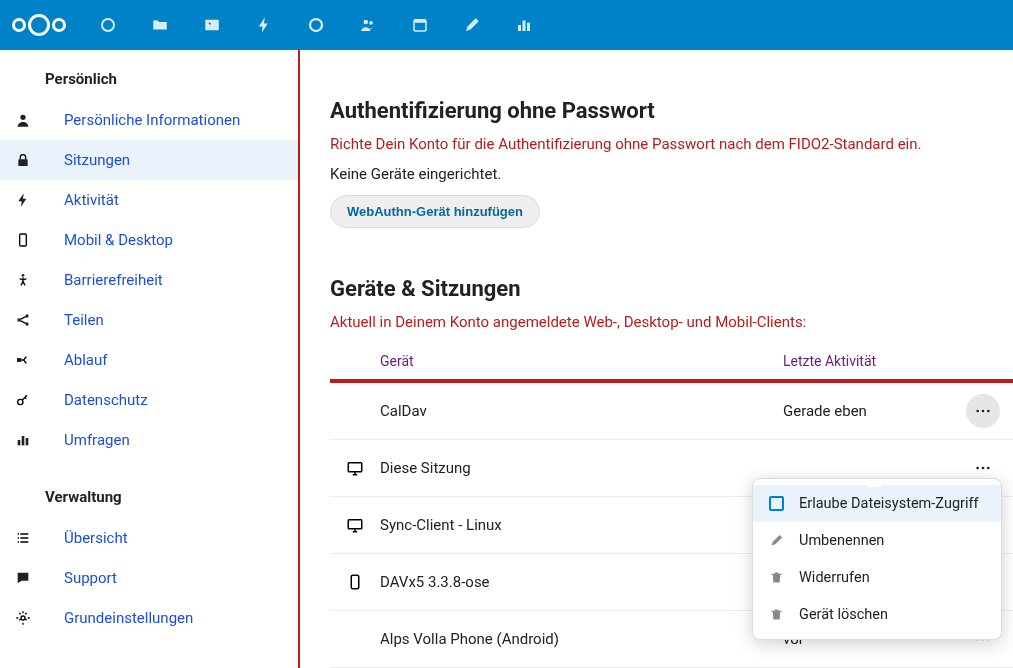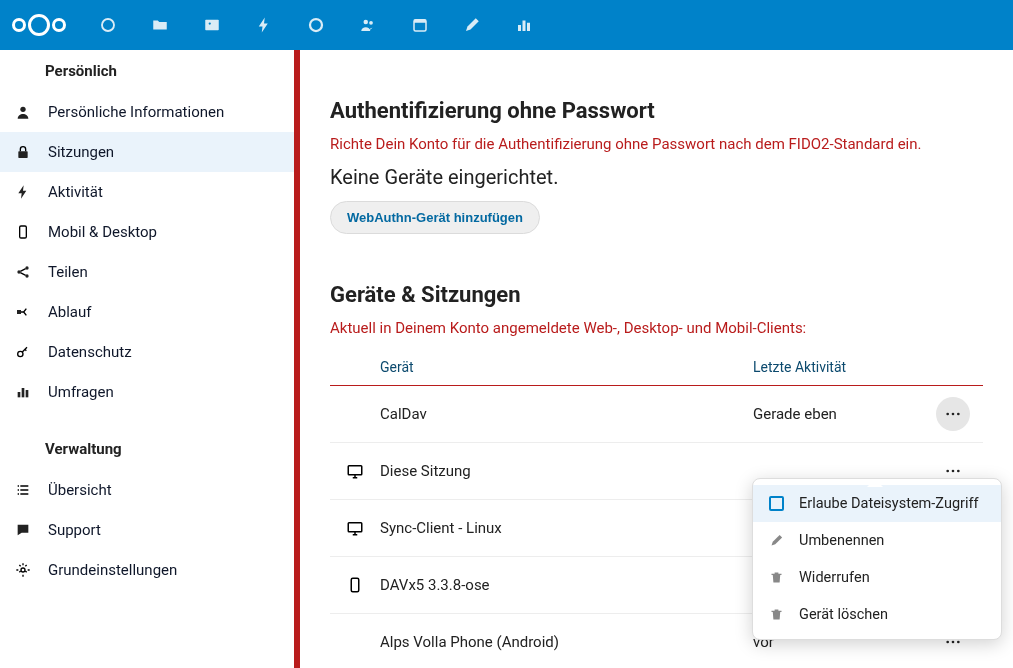--- a/index.html
+++ b/index.html
@@ -4,34 +4,34 @@
 <style>
 *{box-sizing:border-box;margin:0;padding:0}
 body{font-family:-apple-system,BlinkMacSystemFont,"Segoe UI",Roboto,sans-serif;font-size:15px;color:#222;background:#fff;width:1013px;height:668px;overflow:hidden;position:relative}
 .topbar{height:50px;background:#0082c9;display:flex;align-items:center;padding:0 12px;gap:8px}
 .logo{display:flex;align-items:center;gap:2px;margin-right:12px}
 .logo span{display:inline-block;border:3px solid #fff;border-radius:50%}
 .logo .sm{width:14px;height:14px}
 .logo .lg{width:22px;height:22px}
 .nav-icon{width:44px;height:44px;display:flex;align-items:center;justify-content:center;color:#fff;cursor:pointer}
 .nav-icon svg{width:18px;height:18px;fill:#fff;opacity:.85}
-.side{position:absolute;top:50px;left:0;width:300px;bottom:0;background:#fff;border-right:6px solid #b91c1c;overflow:hidden;}
+.side{position:absolute;top:50px;left:0;width:300px;bottom:0;background:#fff;border-right:2px solid #b91c1c;overflow:hidden;padding-top:8px}
 .side .group-title{font-weight:700;padding:12px 12px 12px 45px;font-size:15px}
-.side .item{display:flex;align-items:center;gap:16px;padding:11px 12px 11px 14px;cursor:pointer;color:#0f172a}
+.side .item{display:flex;align-items:center;gap:32px;padding:11px 12px 11px 14px;cursor:pointer;color:#1d4ed8}
 .side .item.active{background:#eaf3fb}
 .side .item .ic{width:18px;display:flex;justify-content:center;color:#222}
 .side .item svg{width:16px;height:16px;fill:#222}
 .main{position:absolute;top:50px;left:300px;right:0;bottom:0;overflow:hidden;padding:0 0 0 30px}
-.sect{margin-top:48px;padding-right:30px}
+.sect{margin-top:48px;}
 h2{font-size:22px;font-weight:700;margin-bottom:12px}
 .desc{color:#b91c1c;margin-bottom:12px;font-size:15px}
-.sub{font-size:20px;margin-bottom:12px}
+.sub{font-size:15px;margin-bottom:12px}
 .pillbtn{background:#efefef;border:1px solid #dbdbdb;border-radius:18px;padding:8px 16px;font-weight:700;font-size:13px;cursor:pointer;color:#0369a1}
 .table{width:100%;margin-top:8px}
-.thead{display:flex;border-bottom:1px solid #b91c1c;padding:10px 0;color:#0c4a6e;font-size:14px}
+.thead{display:flex;border-bottom:4px solid #b91c1c;padding:10px 0;color:#701a75;font-size:14px}
 .row{display:flex;align-items:center;border-bottom:1px solid #ededed;padding:11px 0;font-size:15px}
 .c-icon{width:50px;display:flex;justify-content:center}
 .c-icon svg{width:18px;height:18px;fill:#222}
 .c-dev{flex:1}
 .c-act{width:170px;padding-right:12px}
 .c-menu{width:60px;display:flex;justify-content:center}
 .dotbtn{width:34px;height:34px;border-radius:50%;display:flex;align-items:center;justify-content:center;cursor:pointer}
 .dotbtn.active{background:#e6e6e6}
 .dotbtn svg{width:18px;height:4px;fill:#222}
 .popover{position:absolute;top:478px;left:752px;width:250px;background:#fff;border:1px solid #ddd;border-radius:8px;box-shadow:0 4px 18px rgba(0,0,0,.18);padding:6px 0;z-index:10}
@@ -137,20 +137,29 @@
         <span class="ic">
           <svg viewBox="0 0 24 24">
             <rect x="7" y="3" width="10" height="18" rx="2" fill="none" stroke="#000" stroke-width="2"></rect>
           </svg>
         </span>
         <span>Mobil &amp; Desktop</span>
       </div>
       <div class="item">
         <span class="ic">
           <svg viewBox="0 0 24 24">
+            <circle cx="12" cy="5" r="2"></circle>
+            <path d="M12 8v6m-5-4l5 2 5-2m-8 10l3-6 3 6" fill="none" stroke="#000" stroke-width="2"></path>
+          </svg>
+        </span>
+        <span>Barrierefreiheit</span>
+      </div>
+      <div class="item">
+        <span class="ic">
+          <svg viewBox="0 0 24 24">
             <circle cx="6" cy="12" r="2.5"></circle>
             <circle cx="18" cy="6" r="2.5"></circle>
             <circle cx="18" cy="18" r="2.5"></circle>
             <path d="M8 11l8-4M8 13l8 4" stroke="#000" stroke-width="2"></path>
           </svg>
         </span>
         <span>Teilen</span>
       </div>
       <div class="item">
         <span class="ic">

